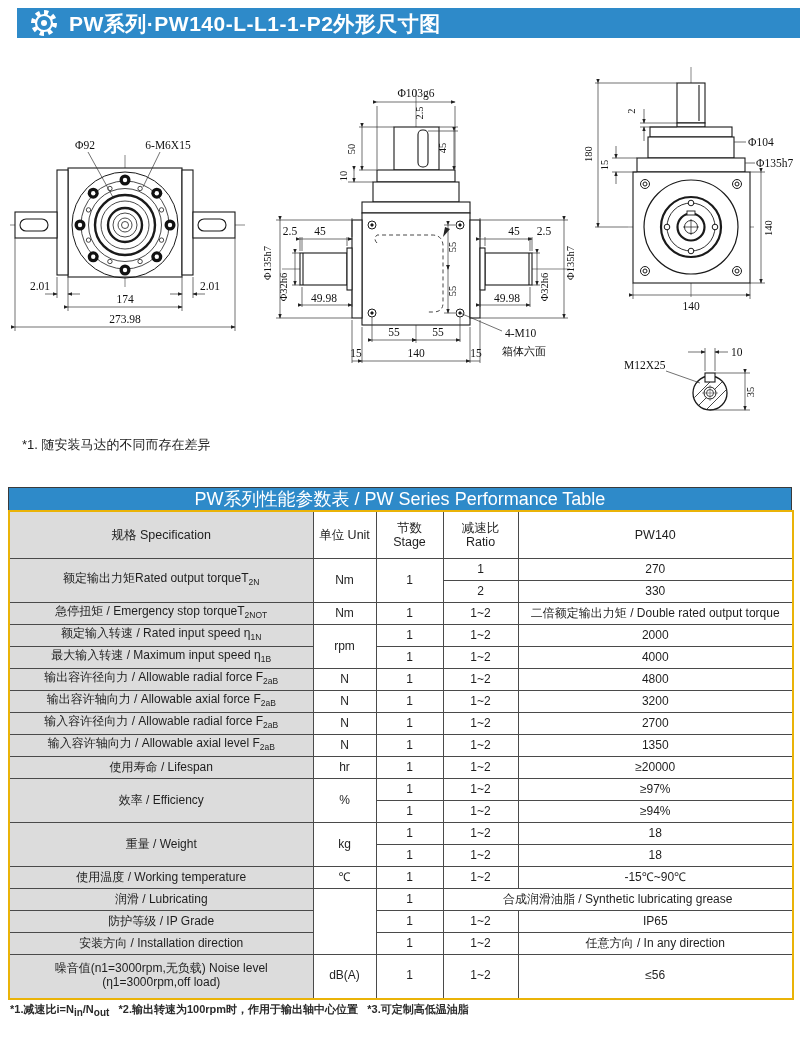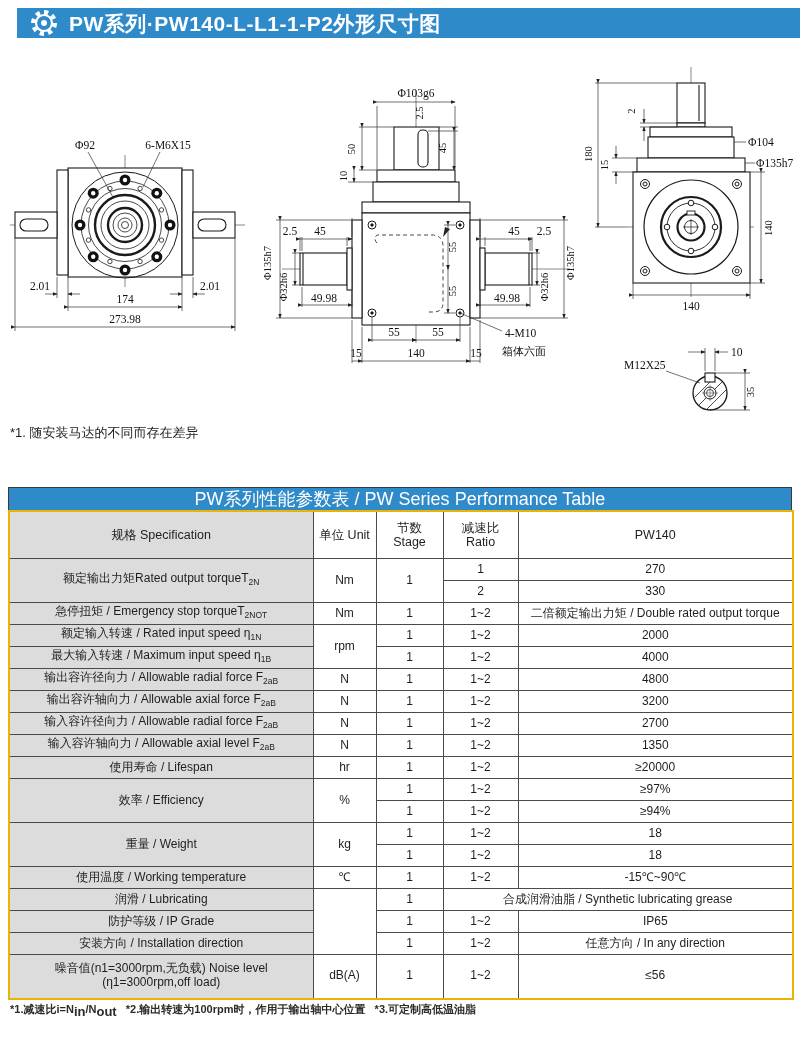--- a/index.html
+++ b/index.html
@@ -7,39 +7,39 @@
         font-family:"Liberation Sans",sans-serif;color:#222;}
   
   .banner{position:absolute;left:8px;top:8px;width:784px;height:30px;background:#2E8AC9;
           display:flex;align-items:flex-end;gap:10px;padding-left:12px;box-sizing:border-box;margin-left:9px;}
   .banner h1{margin:0;font-size:21px;font-weight:bold;color:#fff;letter-spacing:.5px;}
   
   .draw{position:absolute;}
   .dim-t{font-family:"Liberation Serif",serif;font-size:11.5px;fill:#111;}
   .dim-s{font-family:"Liberation Serif",serif;font-size:10.5px;fill:#111;}
   .cjk-s{font-family:"Liberation Sans",sans-serif;font-size:11px;fill:#111;}
-  .note1{position:absolute;left:10px;top:424px;font-size:13px;color:#1e1e1e;margin:0;}
+  .note1{position:absolute;left:10px;top:424px;font-size:13px;color:#1e1e1e;margin:12px;}
   
   .tablewrap{position:absolute;left:8px;top:487px;width:784px;}
   .table-title{height:23px;background:#2E8AC9;color:#fff;font-size:18px;display:flex;
                align-items:center;justify-content:center;border:1px solid #3a3a3a;border-bottom:none;box-sizing:border-box;}
   table{border-collapse:collapse;width:784px;table-layout:fixed;}
   td,th{border:1px solid #4a4a4a;text-align:center;vertical-align:middle;
         font-size:12px;font-weight:normal;padding:0 3px;line-height:1.15;color:#1e1e1e;
         overflow:hidden;}
   .spec{background:#dcdcdc;}
   .head-row th{height:46px;font-size:12.5px;}
   tbody tr{height:22px;}
   tr.noise-row{height:44px;}
   sub{font-size:8.5px;}
   table{border:2px solid #eab308;}
   
   .footnote{position:absolute;left:10px;top:1002px;margin:0;font-size:11px;font-weight:bold;
             color:#2b2b2b;white-space:pre-wrap;}
-  .footnote sub{font-size:13px;}
+  .footnote sub{font-size:10px;}
 </style>
 </head>
 <body>
 
 <div class="page">
 
   <header class="banner">
     <svg width="30" height="30" viewBox="0 0 30 30">
       <g>
         <circle cx="15" cy="15" r="10.5" fill="none" stroke="#fff" stroke-width="5" stroke-dasharray="4.1 4.1"></circle>

